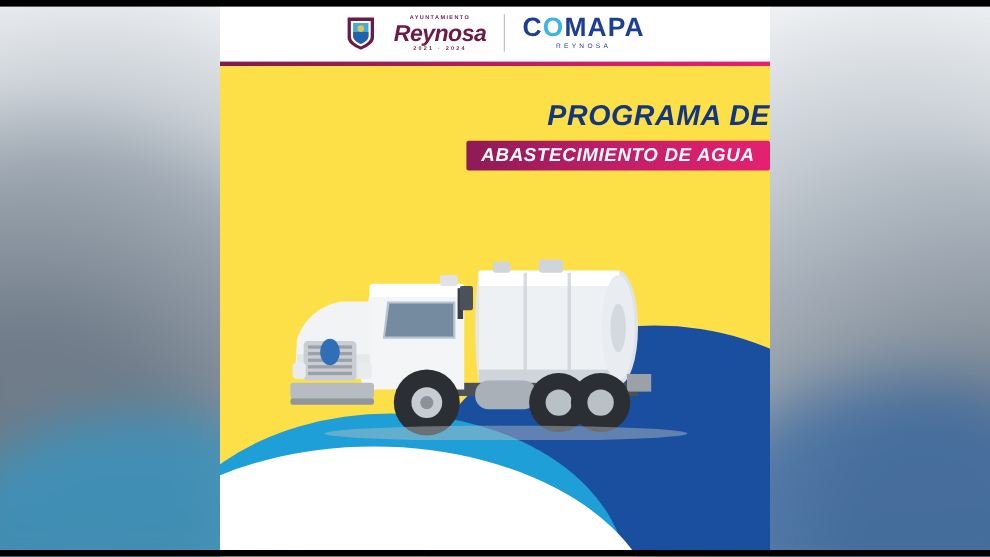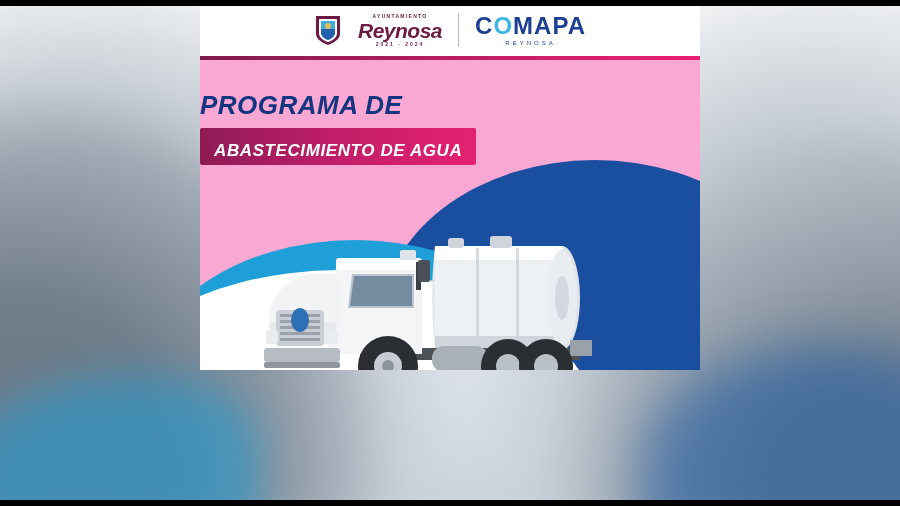--- a/index.html
+++ b/index.html
@@ -55,22 +55,22 @@
     filter: blur(26px);
     opacity: .5;
   }
 
   
   .poster {
     position: absolute;
     left: 200px;
     top: 0;
     width: 500px;
-    height: 370px;
-    background: #f9a8d4;
+    height: 506px;
+    background: #fde047;
     overflow: hidden;
   }
 
   
   .poster-header {
     position: relative;
     height: 60px;
     display: flex;
     align-items: center;
     justify-content: center;
@@ -143,33 +143,33 @@
   .comapa-sub {
     font-size: 6px;
     letter-spacing: 3px;
     color: #1c3f94;
     margin-top: 2px;
   }
 
   
   .titles {
     margin-top: 30px;
-    text-align: left;
+    text-align: right;
   }
   .title-main {
     font-size: 26px;
     font-weight: bold;
     font-style: italic;
     color: #14357f;
     letter-spacing: .5px;
   }
   .title-band {
     display: inline-block;
     margin-top: 7px;
-    padding: 13px 14px 4px;
+    padding: 3px 14px 4px;
     background: linear-gradient(90deg, #8e1b55 0%, #c21e69 50%, #e52071 100%);
     color: #ffffff;
     font-size: 17px;
     font-weight: bold;
     font-style: italic;
     letter-spacing: .6px;
     border-radius: 2px;
   }
   .title-sub {
     margin-top: 9px;

